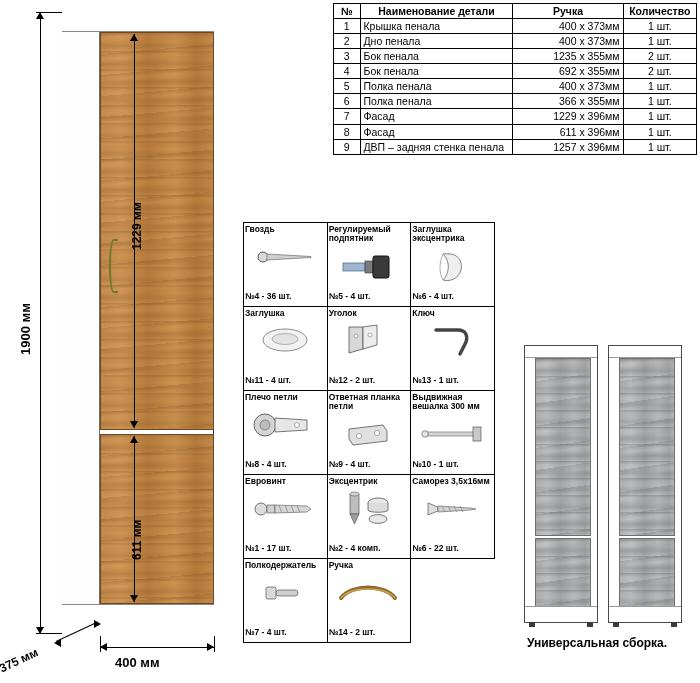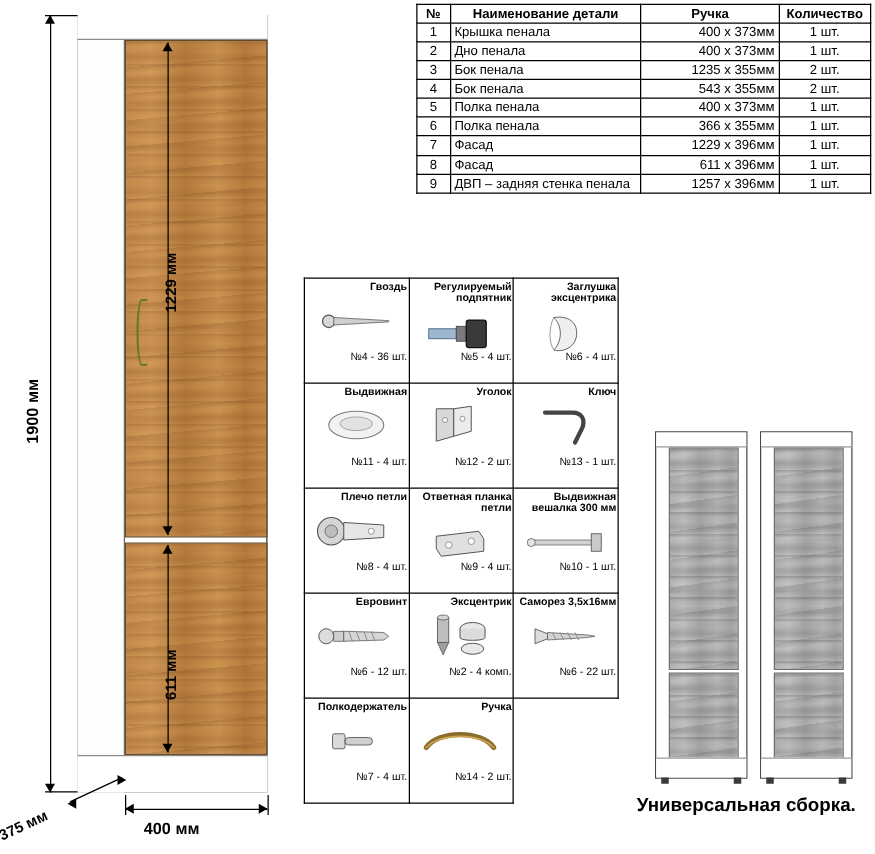--- a/index.html
+++ b/index.html
@@ -130,27 +130,27 @@
     border-collapse: collapse;
     font-size: 8.5px;
     background: #fff;
   }
   #hardware-grid td {
     border: 1px solid #000;
     width: 84px;
     height: 84px;
     vertical-align: top;
     padding: 2px 1px 1px 1px;
-    text-align: right;
+    text-align: left;
     color: #000;
   }
   .hw-cell { position: relative; height: 100%; }
   .hw-title { font-size: 8.5px; font-weight: bold; line-height: 1.1; display: block; }
   .hw-art { height: 42px; display: flex; align-items: center; justify-content: center; margin-top: 2px; }
-  .hw-qty { position: absolute; left: 0; right: 0; bottom: 15px; font-size: 8.5px; font-weight: normal; }
+  .hw-qty { position: absolute; left: 0; right: 0; bottom: 4px; font-size: 8.5px; font-weight: bold; }
   .hw-empty { border: none !important; }
 
   
   #right-drawing { position: absolute; left: 512px; top: 340px; width: 180px; height: 300px; }
   .rcab {
     position: absolute;
     width: 74px; height: 278px;
     background: #ffffff;
     border: 1px solid #4a4a4a;
   }
@@ -178,21 +178,21 @@
   }
   .rdoor-up { top: 12px; height: 178px; }
   .rdoor-low { top: 192px; height: 70px; }
   .rcab-foot { position: absolute; bottom: -5px; width: 6px; height: 5px; background: #3a3a3a; }
 
   #assembly-caption {
     position: absolute;
     left: 497px; top: 636px;
     width: 200px;
     text-align: center;
-    font-size: 15px;
+    font-size: 12px;
     font-weight: bold;
     color: #000;
   }
 </style>
 </head>
 <body>
 
 <div class="root">
 
   <div id="left-drawing">
@@ -263,21 +263,21 @@
       </tr>
       <tr>
         <td class="c-num">3</td>
         <td class="c-name">Бок пенала</td>
         <td class="c-size">1235 х 355мм</td>
         <td class="c-qty">2 шт.</td>
       </tr>
       <tr>
         <td class="c-num">4</td>
         <td class="c-name">Бок пенала</td>
-        <td class="c-size">543 х 355мм</td>
+        <td class="c-size">692 х 355мм</td>
         <td class="c-qty">2 шт.</td>
       </tr>
       <tr>
         <td class="c-num">5</td>
         <td class="c-name">Полка пенала</td>
         <td class="c-size">400 х 373мм</td>
         <td class="c-qty">1 шт.</td>
       </tr>
       <tr>
         <td class="c-num">6</td>
@@ -346,21 +346,21 @@
               </svg>
             </div>
             <span class="hw-qty">№6 - 4 шт.</span>
           </div>
         </td>
       </tr>
 
       <tr>
         <td>
           <div class="hw-cell">
-            <span class="hw-title">Выдвижная</span>
+            <span class="hw-title">Заглушка</span>
             <div class="hw-art">
               <svg width="56" height="30" viewBox="0 0 56 30">
                 <ellipse cx="28" cy="14" rx="22" ry="11" fill="#f2f2f2" stroke="#7d7d7d" stroke-width="0.9"></ellipse>
                 <ellipse cx="28" cy="13" rx="13" ry="5.5" fill="#e2e2e2" stroke="#9a9a9a" stroke-width="0.7"></ellipse>
               </svg>
             </div>
             <span class="hw-qty">№11 - 4 шт.</span>
           </div>
         </td>
         <td>
@@ -438,21 +438,21 @@
           <div class="hw-cell">
             <span class="hw-title">Евровинт</span>
             <div class="hw-art">
               <svg width="68" height="22" viewBox="0 0 68 22">
                 <circle cx="10" cy="11" r="6" fill="#dcdcdc" stroke="#555" stroke-width="0.8"></circle>
                 <rect x="16" y="7" width="8" height="8" fill="#cfcfcf" stroke="#555" stroke-width="0.6"></rect>
                 <path d="M24 7 L56 8 L60 11 L56 14 L24 15 Z" fill="#d6d6d6" stroke="#555" stroke-width="0.6"></path>
                 <path d="M28 7 L31 15 M34 7 L37 15 M40 7 L43 15 M46 7 L49 15" stroke="#8c8c8c" stroke-width="0.8"></path>
               </svg>
             </div>
-            <span class="hw-qty">№6 - 12 шт.</span>
+            <span class="hw-qty">№1 - 17 шт.</span>
           </div>
         </td>
         <td>
           <div class="hw-cell">
             <span class="hw-title">Эксцентрик</span>
             <div class="hw-art">
               <svg width="62" height="38" viewBox="0 0 62 38">
                 <rect x="12" y="4" width="9" height="20" fill="#bdbdbd" stroke="#555" stroke-width="0.7"></rect>
                 <ellipse cx="16.5" cy="4" rx="4.5" ry="2" fill="#d6d6d6" stroke="#555" stroke-width="0.6"></ellipse>
                 <path d="M12 24 L21 24 L16.5 34 Z" fill="#9d9d9d" stroke="#555" stroke-width="0.6"></path>

